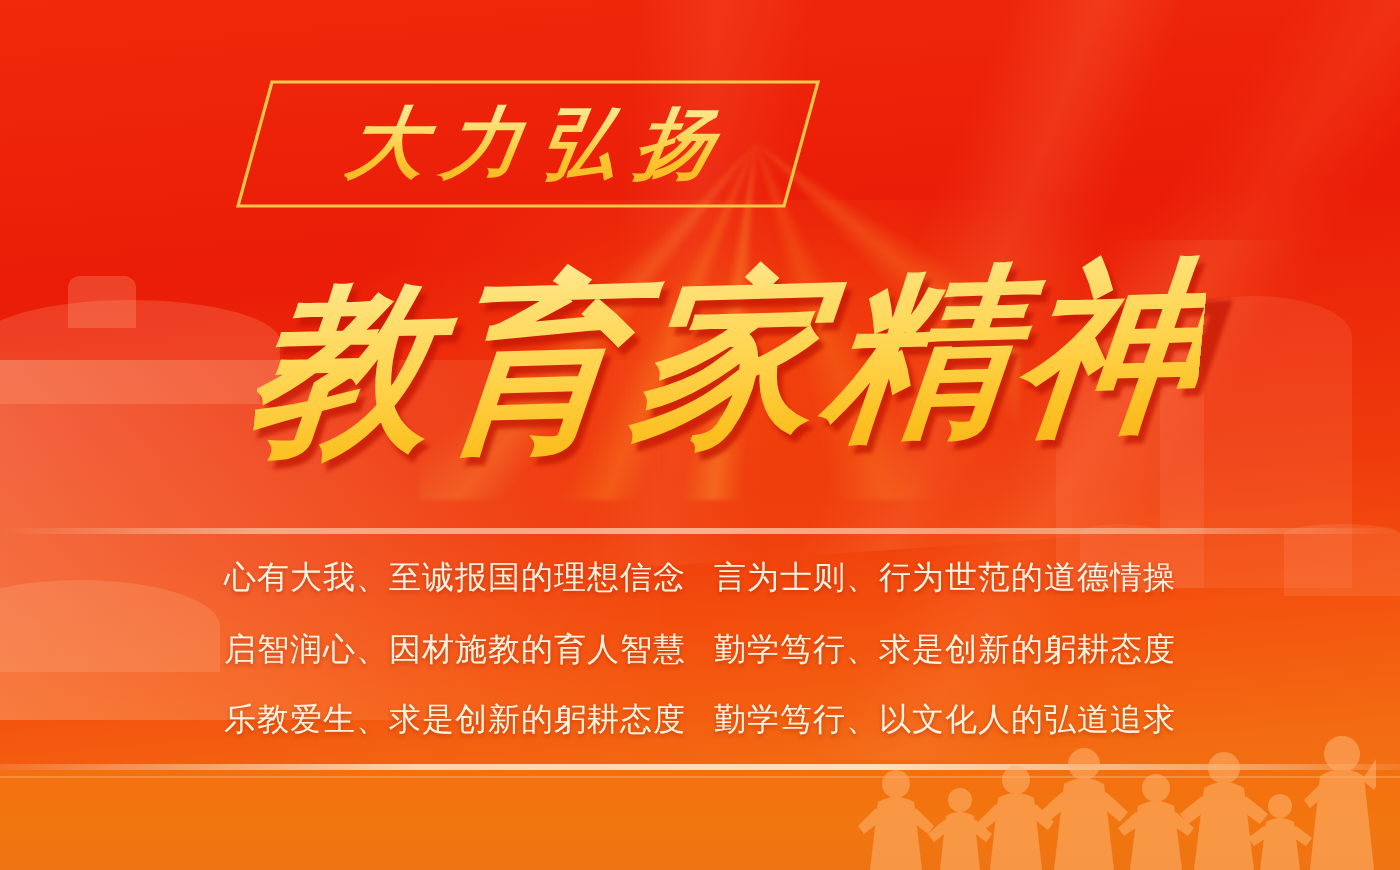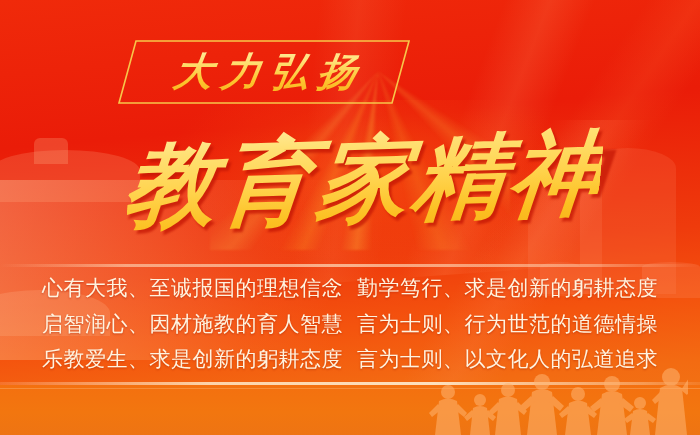--- a/index.html
+++ b/index.html
@@ -149,21 +149,21 @@
     filter:blur(1px);opacity:.75;
   }
 
   .phrases{
     position:absolute;left:0;top:272px;width:700px;height:104px;
     display:flex;justify-content:center;gap:14px;
   }
   .phrase-col{display:flex;flex-direction:column;justify-content:space-between;}
   .phrase{
     font-family:"DejaVu Serif","Liberation Serif",serif;
-    font-size:21px;line-height:33px;letter-spacing:0.5px;
+    font-size:16px;line-height:33px;letter-spacing:0.5px;
     color:#fff3df;white-space:nowrap;font-weight:500;
     text-shadow:0 1px 2px rgba(150,25,0,0.45);
   }
   .phrase-col.left .phrase{text-align:left;}
   .phrase-col.right .phrase{text-align:left;}
 </style>
 </head>
 <body>
 
 <div id="poster">
@@ -201,23 +201,23 @@
 
   <div class="layer divider"></div>
 
   <div class="phrases">
     <div class="phrase-col left">
       <div class="phrase">心有大我、至诚报国的理想信念</div>
       <div class="phrase">启智润心、因材施教的育人智慧</div>
       <div class="phrase">乐教爱生、求是创新的躬耕态度</div>
     </div>
     <div class="phrase-col right">
+      <div class="phrase">言为士则、行为世范的道德情操</div>
       <div class="phrase">勤学笃行、求是创新的躬耕态度</div>
-      <div class="phrase">言为士则、行为世范的道德情操</div>
-      <div class="phrase">言为士则、以文化人的弘道追求</div>
+      <div class="phrase">勤学笃行、以文化人的弘道追求</div>
     </div>
   </div>
 
   <div class="layer bandline"></div>
   <div class="layer bottomband"></div>
   <div class="layer bandline2"></div>
 
   <svg class="layer people" viewBox="0 0 260 75" preserveAspectRatio="none">
     <g fill="#ffb470">
 

